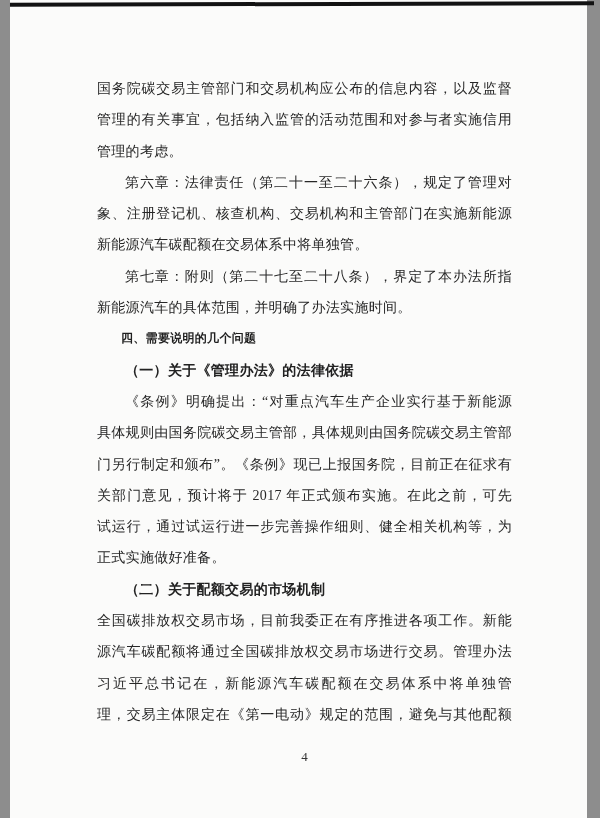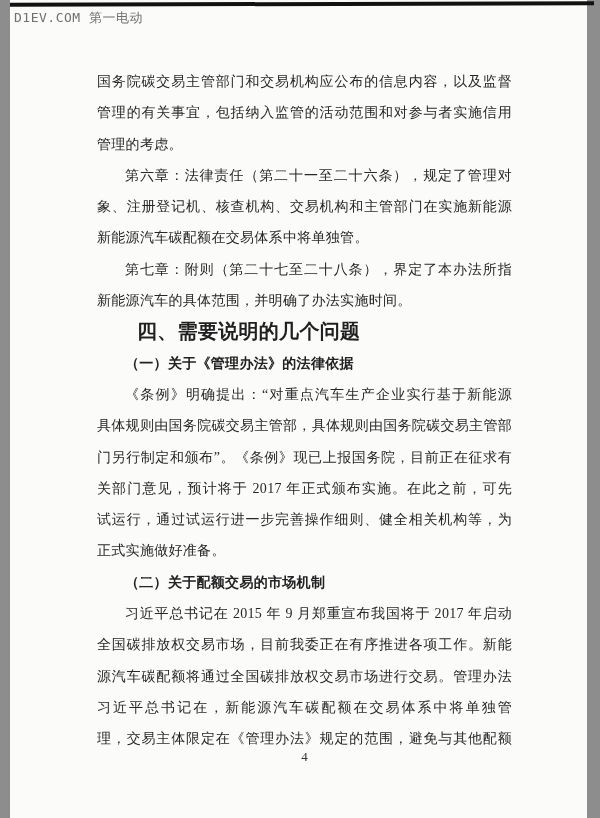--- a/index.html
+++ b/index.html
@@ -39,39 +39,39 @@
     left: 14px; top: 9px;
     font-family: "DejaVu Sans Mono", monospace;
     font-size: 13px;
     color: #707070;
     letter-spacing: 0.5px;
     white-space: nowrap;
   }
 
   .content {
     position: absolute;
-    left: 97px; top: 66px;
+    left: 97px; top: 73px;
     width: 415px;
     font-size: 14px;
     line-height: 31.3px;
     color: #272727;
   }
 
   .ln {
     text-align: justify;
     text-align-last: justify;
     white-space: normal;
     letter-spacing: 0.3px;
   }
   .ln.end { text-align-last: left; font-family: Liberation Serif, serif; }
   .ln.ind { text-indent: 2em; }
   .ln.h1 {
     font-weight: 700;
     font-family: "Liberation Sans", "DejaVu Sans", sans-serif;
-    font-size: 20px;
+    font-size: 12px;
     color: #1f1f1f;
   }
   .ln.h2 {
     font-weight: 700;
     color: #222222;
   }
 
   .page-number {
     position: absolute;
     left: 97px; top: 749px;
@@ -83,42 +83,40 @@
 </style>
 </head>
 <body>
 
 <div class="canvas">
 
   <div class="edge-left"></div>
   <div class="edge-right"></div>
   <div class="top-bar"></div>
 
-  <div class="watermark">D1EV.COM 第一电动</div>
 
   <div class="content">
     <div class="ln">国务院碳交易主管部门和交易机构应公布的信息内容，以及监督</div>
     <div class="ln">管理的有关事宜，包括纳入监管的活动范围和对参与者实施信用</div>
     <div class="ln end">管理的考虑。</div>
     <div class="ln ind">第六章：法律责任（第二十一至二十六条），规定了管理对</div>
     <div class="ln">象、注册登记机、核查机构、交易机构和主管部门在实施新能源</div>
     <div class="ln end">新能源汽车碳配额在交易体系中将单独管。</div>
     <div class="ln ind">第七章：附则（第二十七至二十八条），界定了本办法所指</div>
     <div class="ln end">新能源汽车的具体范围，并明确了办法实施时间。</div>
     <div class="ln end ind h1">四、需要说明的几个问题</div>
     <div class="ln end ind h2">（一）关于《管理办法》的法律依据</div>
     <div class="ln ind">《条例》明确提出：“对重点汽车生产企业实行基于新能源</div>
     <div class="ln">具体规则由国务院碳交易主管部，具体规则由国务院碳交易主管部</div>
     <div class="ln">门另行制定和颁布”。《条例》现已上报国务院，目前正在征求有</div>
     <div class="ln">关部门意见，预计将于 2017 年正式颁布实施。在此之前，可先</div>
     <div class="ln">试运行，通过试运行进一步完善操作细则、健全相关机构等，为</div>
     <div class="ln end">正式实施做好准备。</div>
     <div class="ln end ind h2">（二）关于配额交易的市场机制</div>
-    <div class="ln ind">习近平总书记在 2015 年 9 月郑重宣布我国将于 2017 年启动</div>
     <div class="ln">全国碳排放权交易市场，目前我委正在有序推进各项工作。新能</div>
     <div class="ln">源汽车碳配额将通过全国碳排放权交易市场进行交易。管理办法</div>
     <div class="ln">习近平总书记在，新能源汽车碳配额在交易体系中将单独管</div>
-    <div class="ln">理，交易主体限定在《管理办法》规定的范围，避免与其他配额</div>
+    <div class="ln">理，交易主体限定在《第一电动》规定的范围，避免与其他配额</div>
   </div>
 
   <div class="page-number">4</div>
 
 </div>
 
 </body></html>

